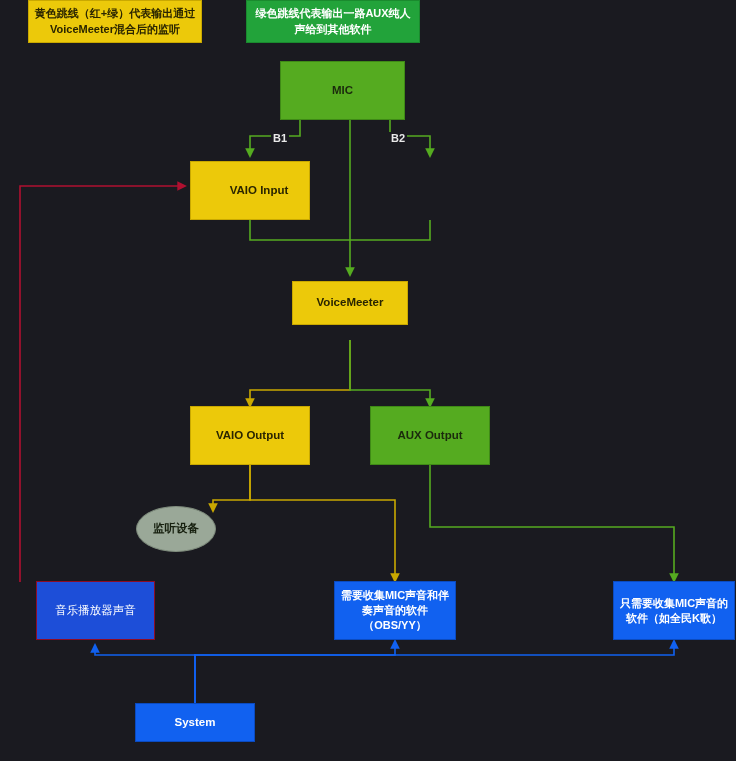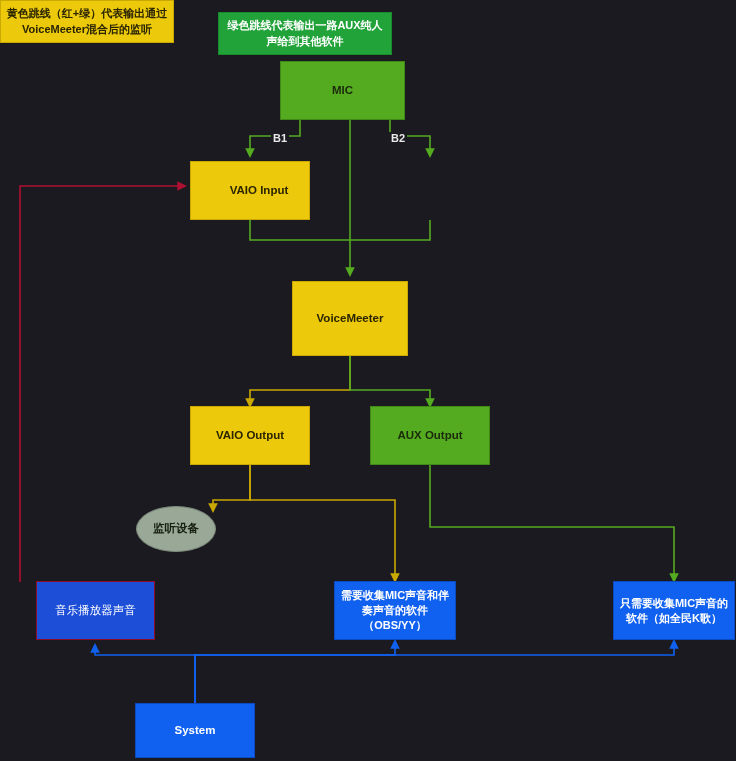--- a/index.html
+++ b/index.html
@@ -75,20 +75,21 @@
     position: absolute;
     box-sizing: border-box;
     display: flex;
     align-items: center;
     justify-content: center;
     text-align: center;
     font-size: 11px;
     line-height: 1.45;
     padding: 3px 5px;
     white-space: pre-line;
+    margin-left: 28px;
   }
   .legend-yellow {
     background: #ecc90a;
     border: 1px solid #c9a800;
     color: #2a2500;
     font-weight: bold;
   }
   .legend-green {
     background: #22a33a;
     border: 1px solid #1a8a2e;
@@ -153,34 +154,34 @@
 
       <path d="M 195 703 L 195 655 L 395 655 L 395 641" stroke="#1161f0" marker-end="url(#arrow-blue)"></path>
 
       <path d="M 195 703 L 195 655 L 674 655 L 674 641" stroke="#1161f0" marker-end="url(#arrow-blue)"></path>
     </g>
   </svg>
 
   <div class="legend legend-yellow" style="left:0px; top:0px; width:174px; height:43px;">
     <span>黄色跳线（红+绿）代表输出通过VoiceMeeter混合后的监听</span>
   </div>
-  <div class="legend legend-green" style="left:218px; top:12px; width:174px; height:43px;">
+  <div class="legend legend-green" style="left:218px; top:0px; width:174px; height:43px;">
     <span>绿色跳线代表输出一路AUX纯人声给到其他软件</span>
   </div>
 
   <div class="node n-green" style="left:280px; top:61px; width:125px; height:59px;">
     <span>MIC</span>
   </div>
 
   <div class="node n-yellow" style="left:190px; top:161px; width:120px; height:59px;padding-left:22px;">
     <span>VAIO Input</span>
   </div>
 
 
-  <div class="node n-yellow" style="left:292px; top:281px; width:116px; height:75px;">
+  <div class="node n-yellow" style="left:292px; top:281px; width:116px; height:44px;">
     <span>VoiceMeeter</span>
   </div>
 
   <div class="node n-yellow" style="left:190px; top:406px; width:120px; height:59px;">
     <span>VAIO Output</span>
   </div>
 
   <div class="node n-green" style="left:370px; top:406px; width:120px; height:59px;">
     <span>AUX Output</span>
   </div>
@@ -194,20 +195,20 @@
   </div>
 
   <div class="node n-blue" style="left:334px; top:581px; width:122px; height:59px; font-size:11px;">
     <span>需要收集MIC声音和伴奏声音的软件（OBS/YY）</span>
   </div>
 
   <div class="node n-blue" style="left:613px; top:581px; width:122px; height:59px; font-size:11px;">
     <span>只需要收集MIC声音的软件（如全民K歌）</span>
   </div>
 
-  <div class="node n-blue" style="left:135px; top:703px; width:120px; height:55px;">
+  <div class="node n-blue" style="left:135px; top:703px; width:120px; height:39px;">
     <span>System</span>
   </div>
 
   <div class="edge-label" style="left:271px; top:132px;">B1</div>
   <div class="edge-label" style="left:389px; top:132px;">B2</div>
 
 </div>
 
 </body></html>

